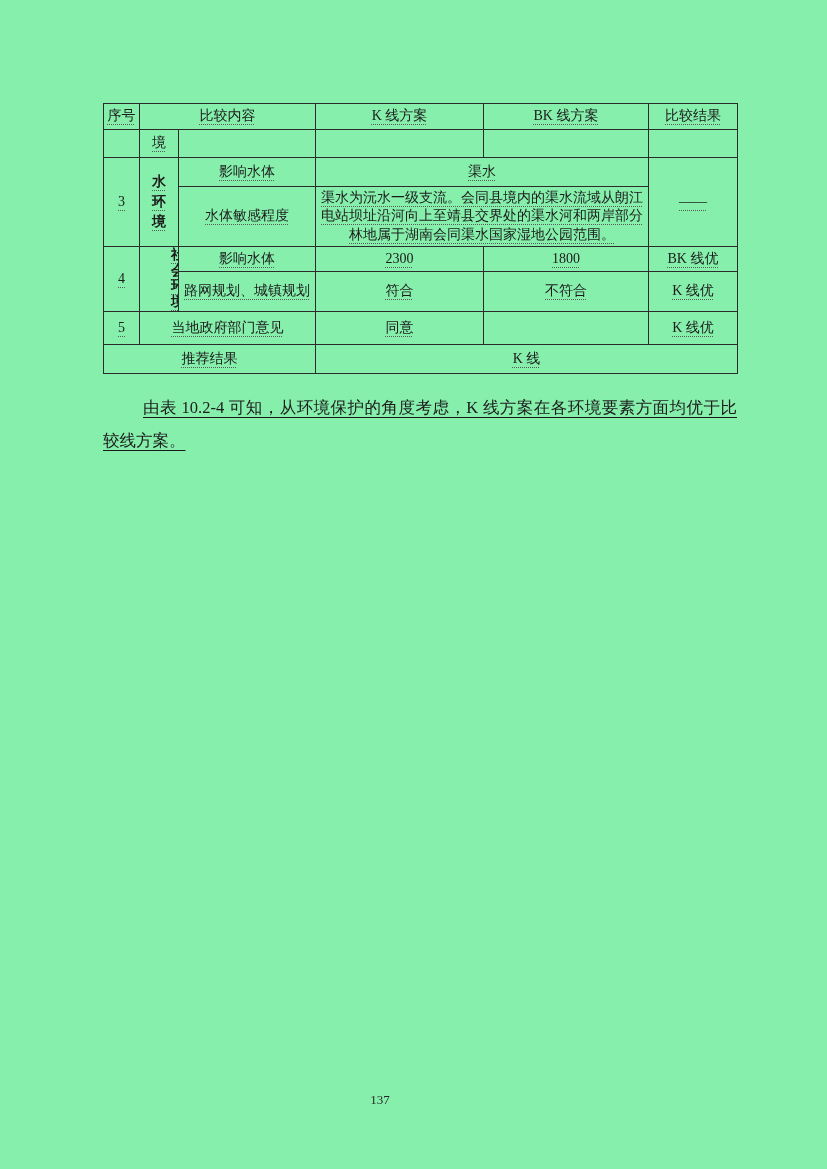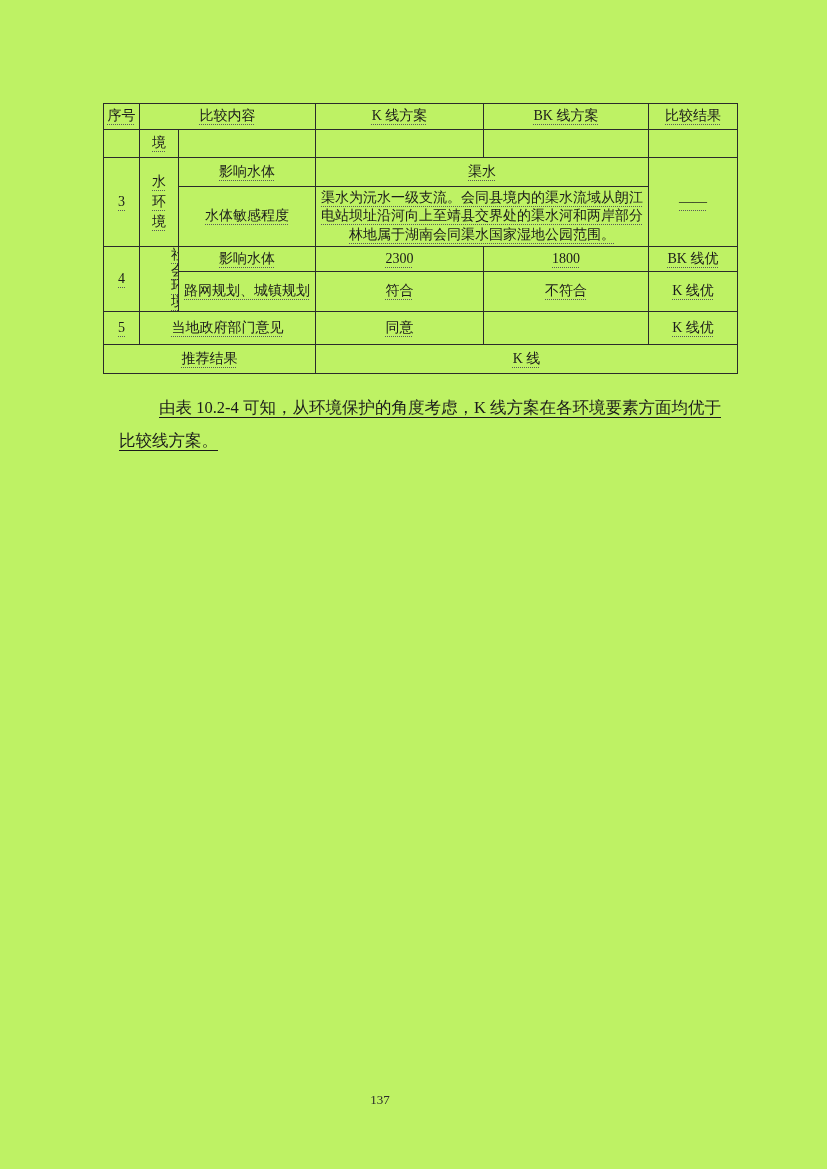--- a/index.html
+++ b/index.html
@@ -1,20 +1,20 @@
 <!DOCTYPE html>
 <html><head>
 <meta charset="utf-8">
 <style>
   html, body { margin: 0; padding: 0; background: #ffffff; }
   .page {
     position: relative;
     width: 827px;
     height: 1169px;
-    background: #bef264;
+    background: #86efac;
     font-family: "Liberation Serif", "DejaVu Serif", serif;
     color: #1b1b1b;
     overflow: hidden;
   }
   .content {
     position: absolute;
     left: 103px;
     top: 103px;
     width: 634px;
   }
@@ -52,32 +52,33 @@
     font-size: 13.5px;
     line-height: 19px;
     text-align: center;
     padding: 0 3px;
   }
   .vert {
     display: inline-block;
     width: 16px;
     word-break: break-all;
     white-space: normal;
+    font-weight: bold;
   }
   .vert3 { line-height: 20px; }
   .vert4 { line-height: 15.5px; margin-left: 28px; }
   
   .bodytext {
     margin-top: 17px;
     font-size: 16.5px;
     line-height: 33px;
     text-align: justify;
   }
   .bodytext p {
-    margin: 16px;
+    margin: 0;
     text-indent: 40px;
     text-decoration: underline;
   }
   .pageno {
     position: absolute;
     top: 1092px;
     left: 0;
     width: 760px;
     text-align: center;
     font-size: 13px;

